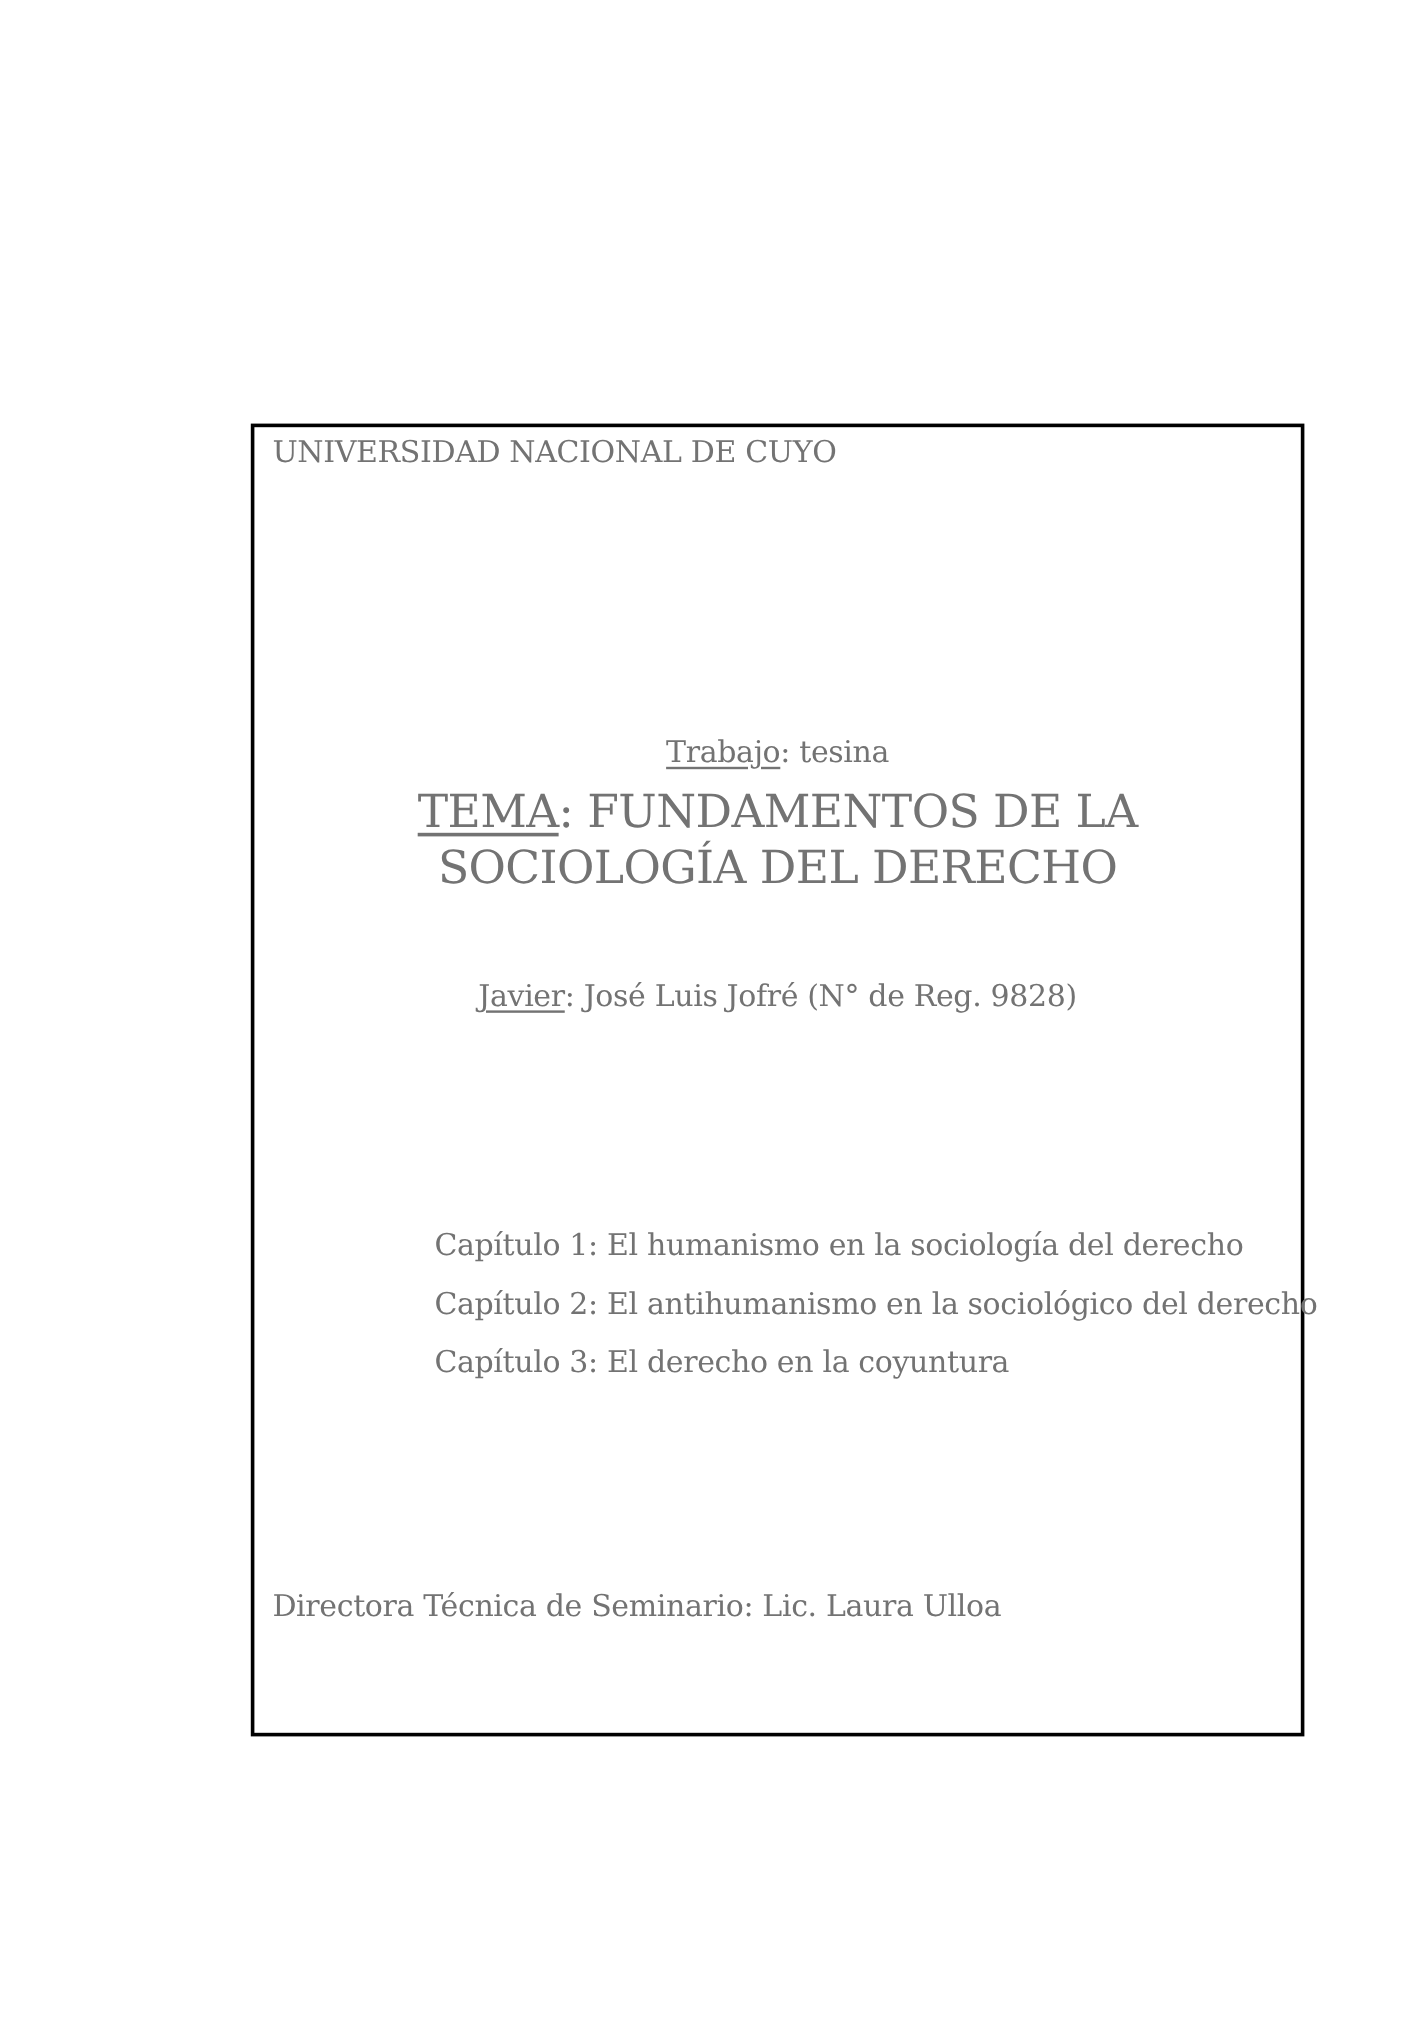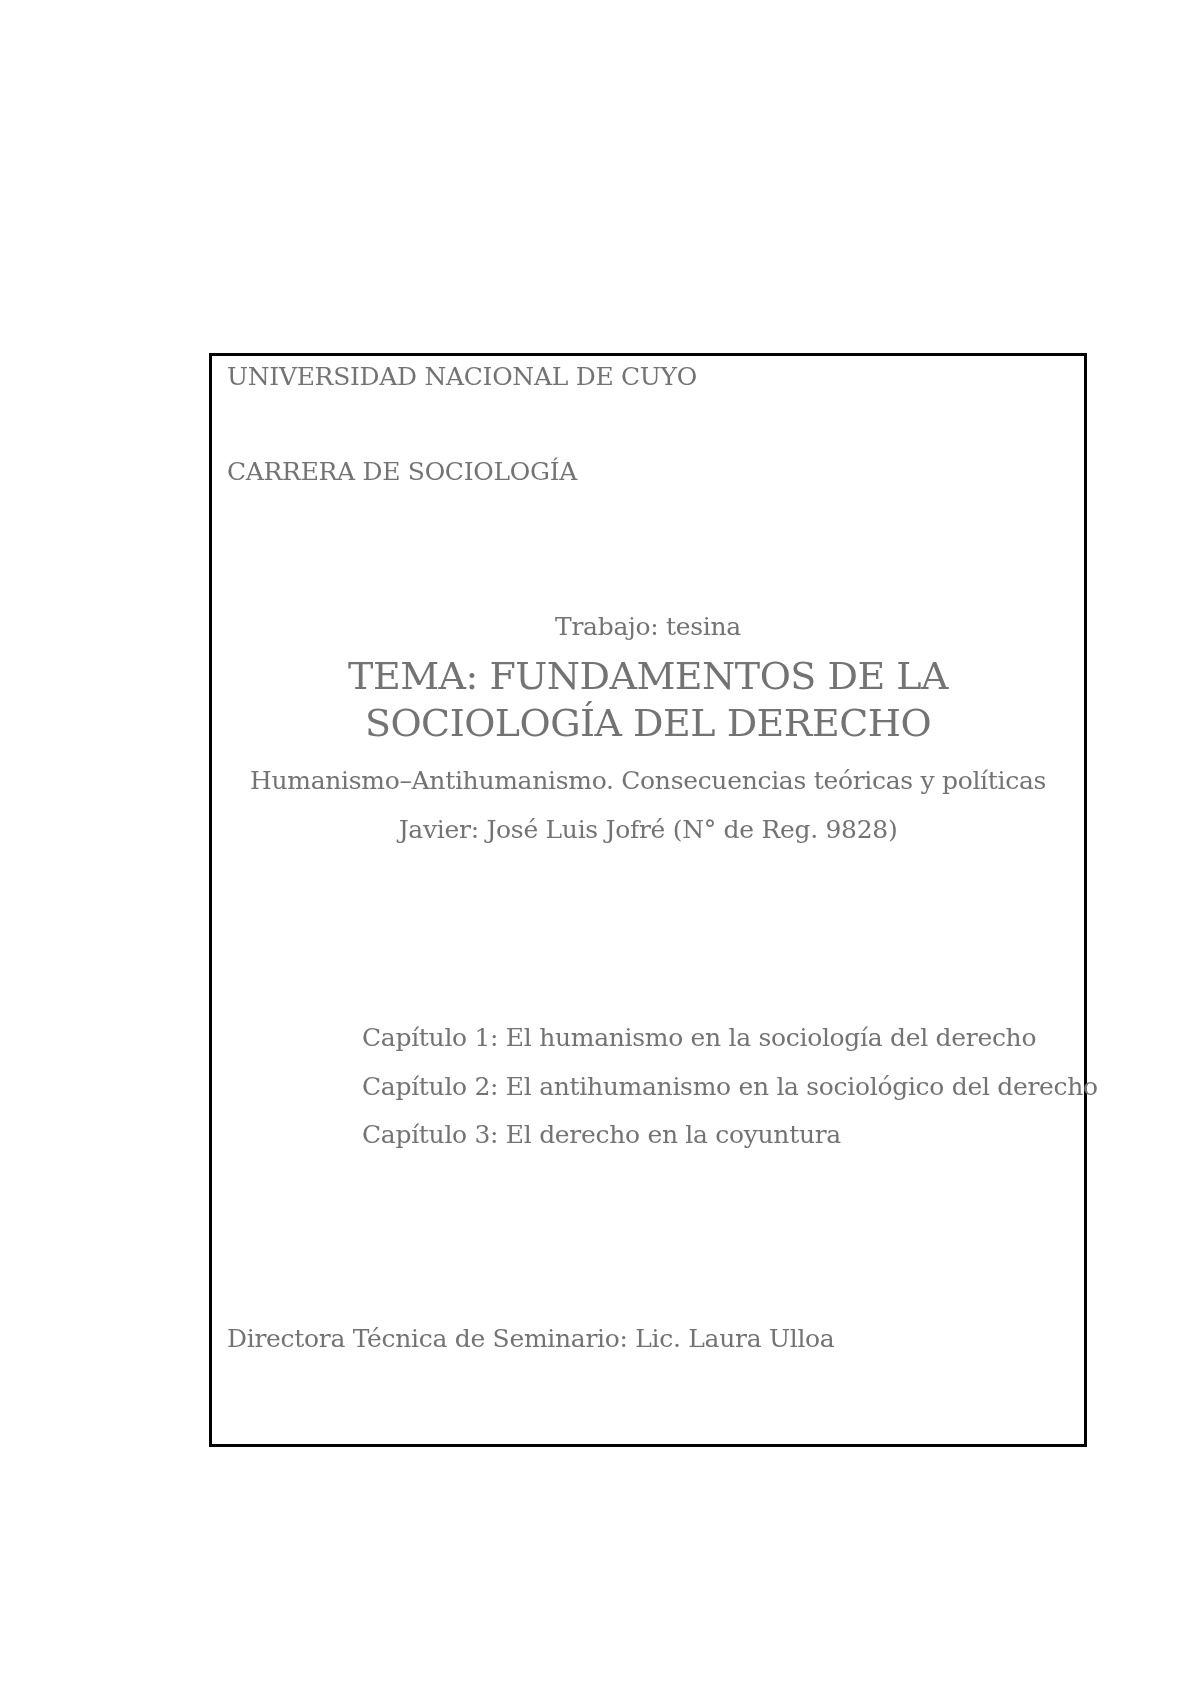--- a/index.html
+++ b/index.html
@@ -42,50 +42,49 @@
   }
   .centered {
     text-align: center;
   }
   .big {
     font-size: 38px;
     line-height: 48px;
     letter-spacing: -0.5px;
   }
   .u {
+    text-decoration: underline;
     text-decoration-thickness: 2px;
     text-underline-offset: 4px;
   }
   .big .u {
     text-decoration-thickness: 3px;
     text-underline-offset: 5px;
   }
 </style>
 </head>
 <body>
 
 <div class="page">
   <div class="frame">
 
     <div class="line left-align" style="top:6px">UNIVERSIDAD NACIONAL DE CUYO</div>
 
 
-    <div class="line left-align" style="top:101px">CARRERA DE SOCIOLOGÍA</div>
 
     <div class="line centered" style="top:256px">
       <span class="u">Trabajo</span><span>: tesina</span>
     </div>
 
     <div class="line centered big" style="top:296px">
       <span class="u">TEMA</span><span>: FUNDAMENTOS DE LA</span>
     </div>
 
     <div class="line centered big" style="top:343px">SOCIOLOGÍA DEL DERECHO</div>
 
-    <div class="line centered" style="top:410px">Humanismo–Antihumanismo. Consecuencias teóricas y políticas</div>
 
     <div class="line centered" style="top:459px">
       <span class="u">Javier</span><span>: José Luis Jofré (N° de Reg. 9828)</span>
     </div>
 
     <div class="line chapter-line" style="top:667px">Capítulo 1: El humanismo en la sociología del derecho</div>
 
     <div class="line chapter-line" style="top:716px">Capítulo 2: El antihumanismo en la sociológico del derecho</div>
 
     <div class="line chapter-line" style="top:764px">Capítulo 3: El derecho en la coyuntura</div>

